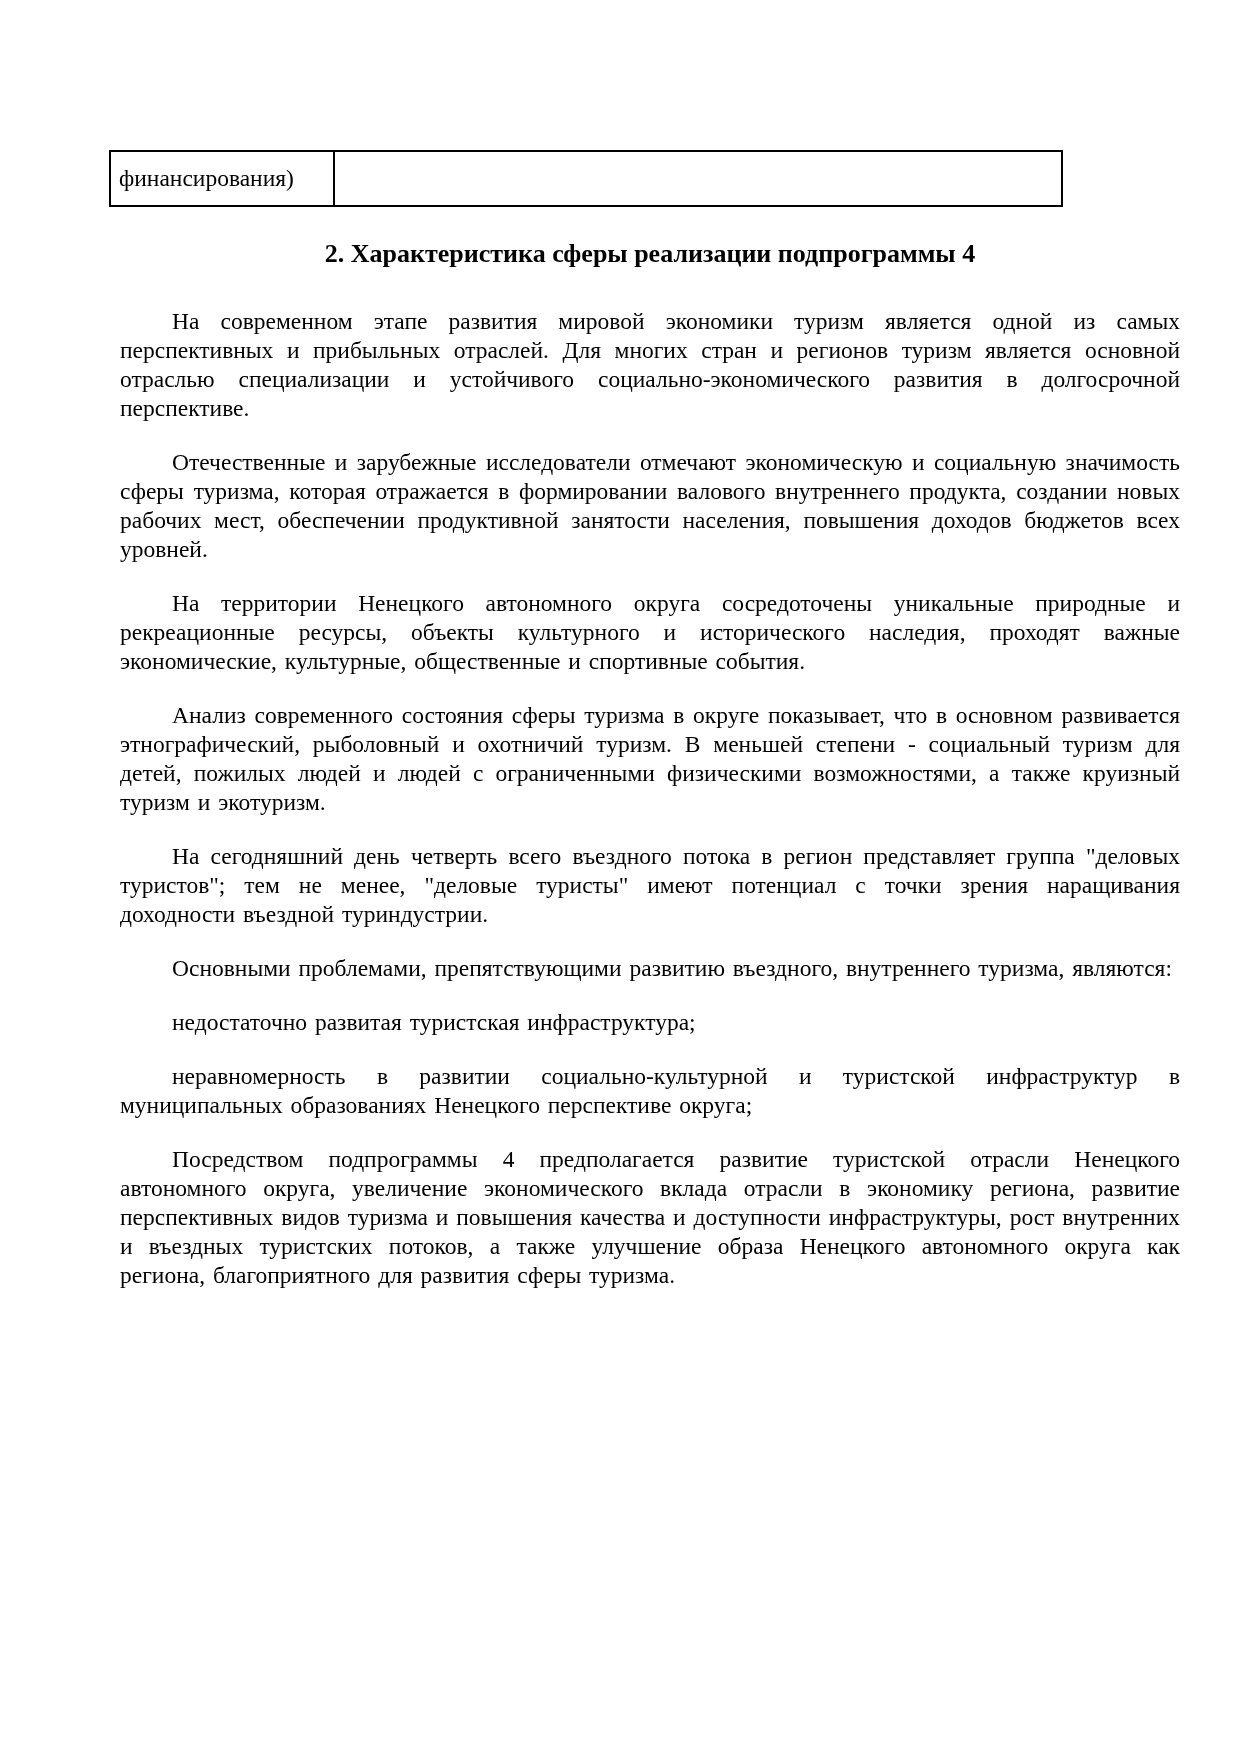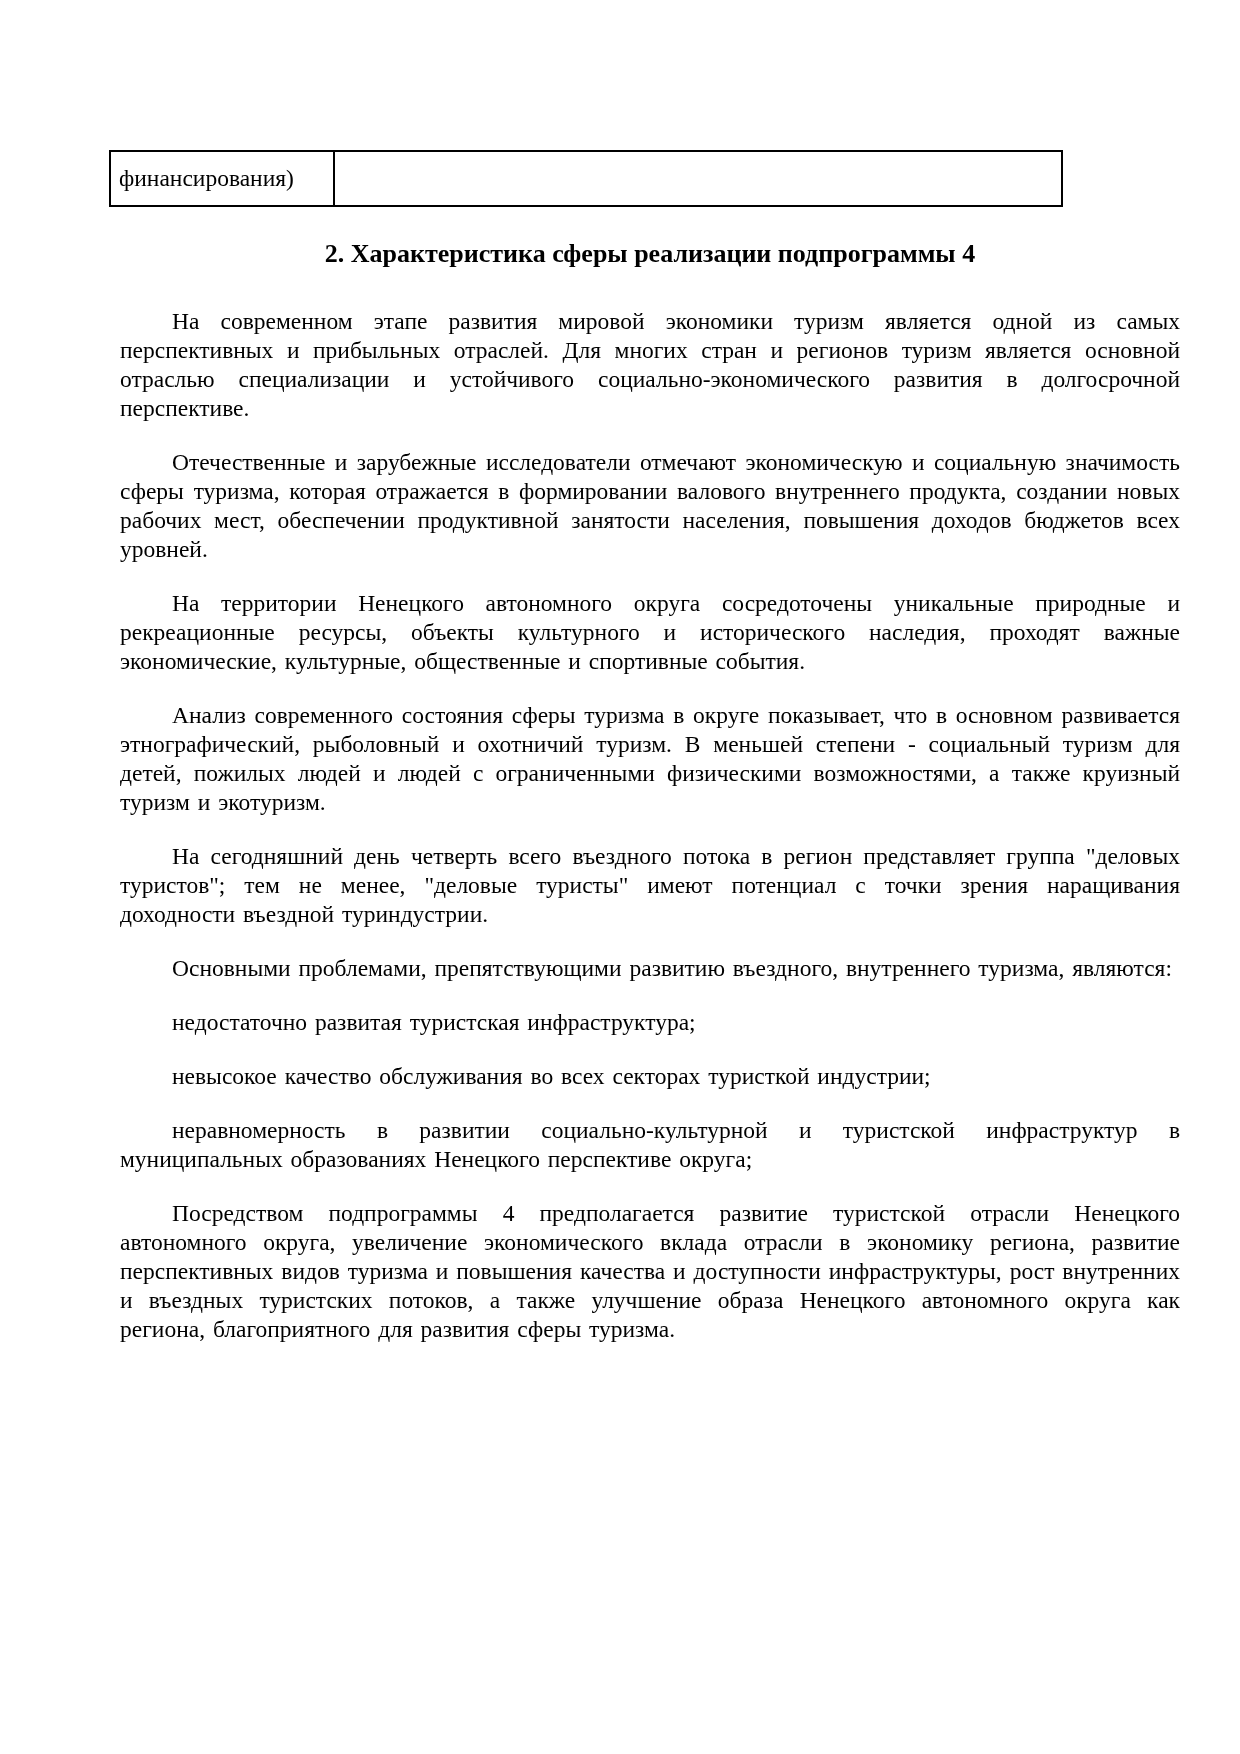--- a/index.html
+++ b/index.html
@@ -78,20 +78,19 @@
   <p class="body-par">Анализ современного состояния сферы туризма в округе показывает, что в основном развивается этнографический, рыболовный и охотничий туризм. В меньшей степени - социальный туризм для детей, пожилых людей и людей с ограниченными физическими возможностями, а также круизный туризм и экотуризм.</p>
 
   <p class="body-par">На сегодняшний день четверть всего въездного потока в регион представляет группа "деловых туристов"; тем не менее, "деловые туристы" имеют потенциал с точки зрения наращивания доходности въездной туриндустрии.</p>
 
   <p class="body-par">Основными проблемами, препятствующими развитию въездного, внутреннего туризма, являются:</p>
 
   <p class="body-par">недостаточно развитая туристская инфраструктура;</p>
 
 
 
-  <p class="body-par">невысокое качество обслуживания во всех секторах туристкой индустрии;</p>
 
   <p class="body-par">неравномерность в развитии социально-культурной и туристской инфраструктур в муниципальных образованиях Ненецкого перспективе округа;</p>
 
 
   <p class="body-par">Посредством подпрограммы 4 предполагается развитие туристской отрасли Ненецкого автономного округа, увеличение экономического вклада отрасли в экономику региона, развитие перспективных видов туризма и повышения качества и доступности инфраструктуры, рост внутренних и въездных туристских потоков, а также улучшение образа Ненецкого автономного округа как региона, благоприятного для развития сферы туризма.</p>
 
 </div>
 
 </body></html>

